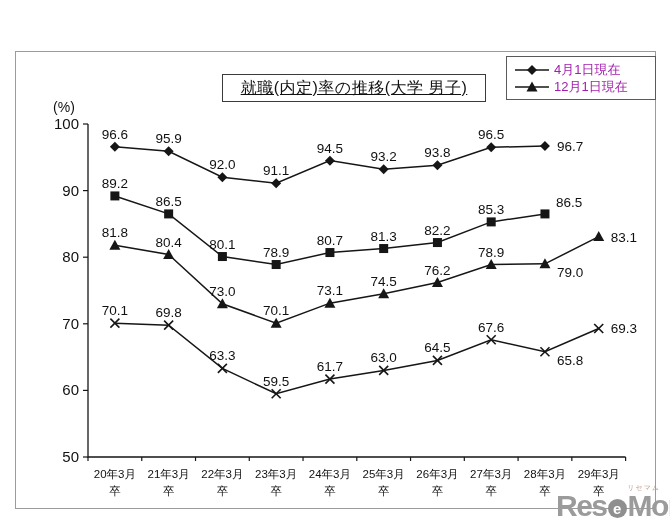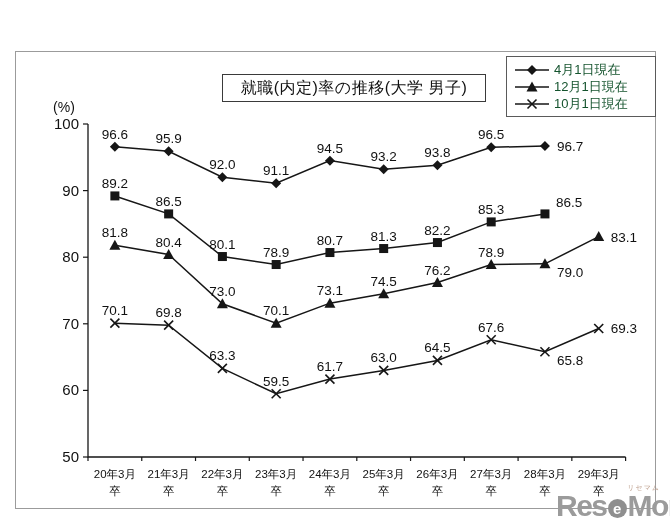--- a/index.html
+++ b/index.html
@@ -7,29 +7,29 @@
     position:relative;width:670px;height:530px;background:#ffffff;overflow:hidden;
     font-family:"Liberation Sans","DejaVu Sans",sans-serif;color:#111;
   }
   .outer-border{
     position:absolute;left:15px;top:51px;width:639px;height:456px;
     border:1px solid #9b9b9b;background:transparent;
   }
   .title-box{
     position:absolute;left:222px;top:74px;width:262px;height:26px;
     border:1px solid #3a3a3a;background:#fff;
-    text-align:center;line-height:26px;font-size:16px;letter-spacing:0.5px;color:#111;
+    text-align:center;line-height:26px;font-size:16px;letter-spacing:0.5px;color:#111;text-decoration:underline;
   }
   .legend{
     position:absolute;left:506px;top:56px;width:150px;
     border:1px solid #5a5a5a;background:#fff;padding:4px 6px 4px 8px;box-sizing:border-box;
   }
   .legend-row{display:flex;align-items:center;height:17px;}
   .legend-row svg{flex:0 0 auto;margin-right:5px;}
-  .legend-label{font-size:13px;white-space:nowrap;color:#14532d;}
+  .legend-label{font-size:13px;white-space:nowrap;color:#a21caf;}
   .chart-svg{position:absolute;left:0;top:0;}
   .watermark{position:absolute;left:556px;top:481px;width:114px;height:42px;}
   .wm-ruby{position:absolute;top:2px;right:10px;font-size:7px;letter-spacing:1px;color:#c0a493;}
   .wm-text{
     position:absolute;left:0;top:8px;font-size:30px;font-weight:bold;letter-spacing:-1.5px;
     color:#9b9b9b;white-space:nowrap;
   }
   .wm-dot{
     display:inline-block;width:19px;height:19px;border-radius:50%;
     background:#8f8f8f;color:#ffffff;font-size:15px;line-height:19px;text-align:center;
@@ -193,28 +193,20 @@
       </svg>
       <span class="legend-label">4月1日現在</span>
     </div>
     <div class="legend-row">
       <svg width="34" height="12">
         <line x1="0" y1="6" x2="34" y2="6" stroke="#161616" stroke-width="1.6"></line>
         <path d="M17,0.5 L22.5,10.5 L11.5,10.5 Z" fill="#161616"></path>
       </svg>
       <span class="legend-label">12月1日現在</span>
     </div>
-    <div class="legend-row">
-      <svg width="34" height="12">
-        <line x1="0" y1="6" x2="34" y2="6" stroke="#161616" stroke-width="1.6"></line>
-        <line x1="12.5" y1="1.5" x2="21.5" y2="10.5" stroke="#161616" stroke-width="1.6"></line>
-        <line x1="12.5" y1="10.5" x2="21.5" y2="1.5" stroke="#161616" stroke-width="1.6"></line>
-      </svg>
-      <span class="legend-label">10月1日現在</span>
-    </div>
   </div>
 
   <div class="watermark">
     <span class="wm-ruby">リセマム</span>
     <span class="wm-text"><span>Res</span><span class="wm-dot">e</span><span>Mom.</span></span>
   </div>
 
 </div>
 
 </body></html>

